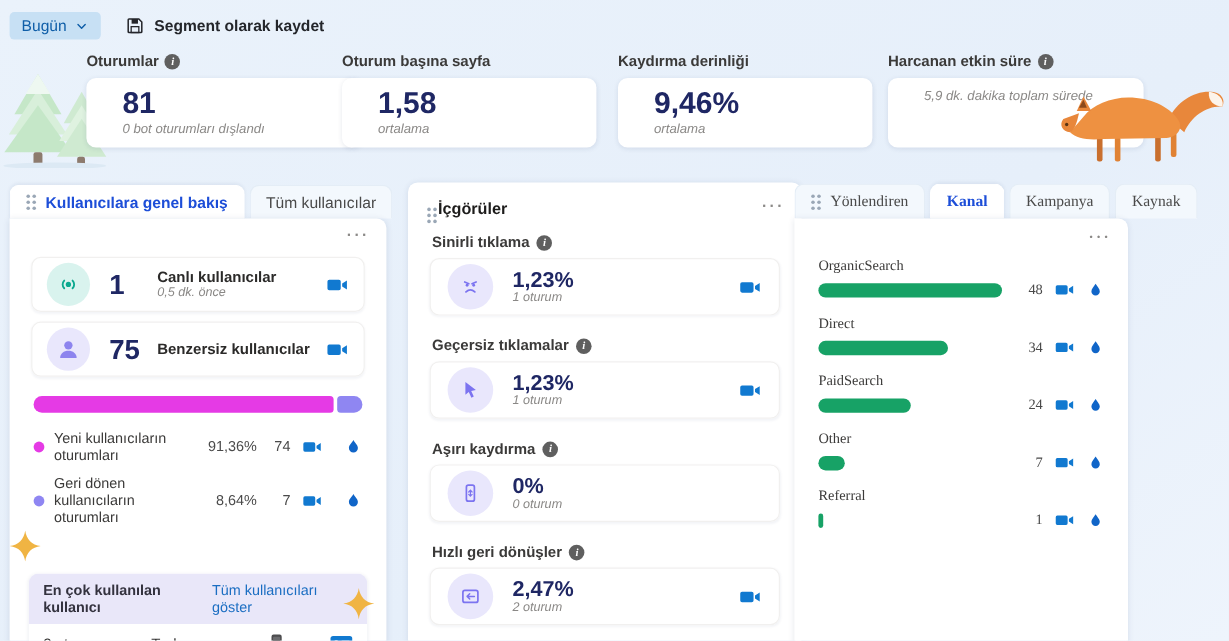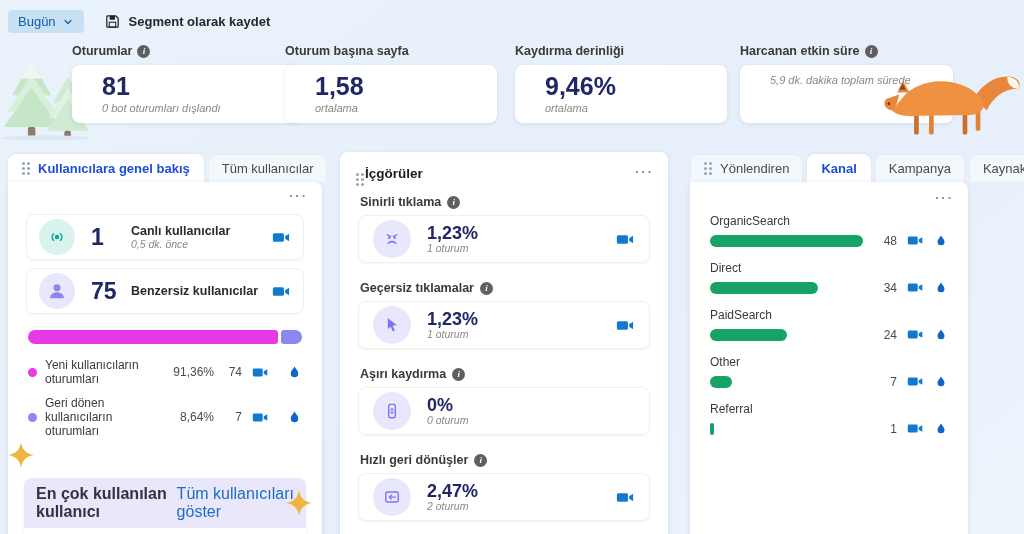--- a/index.html
+++ b/index.html
@@ -46,21 +46,21 @@
   .seg1 { border-radius:7px 3px 3px 7px; }
   .seg2 { flex:1; border-radius:3px 7px 7px 3px; }
 
   .legend-row { display:flex; align-items:center; gap:8px; font-size:12px; color:#3b3a39; margin:10px 6px; }
   .dot { width:9px; height:9px; border-radius:50%; flex:none; }
   .legend-label { flex:1; }
   .legend-pct { width:46px; text-align:right; color:#4a4a4a; }
   .legend-count { width:20px; text-align:right; color:#4a4a4a; margin-right:2px; }
 
   .topuser { border-radius:8px; overflow:hidden; margin:40px 2px 0 2px; box-shadow:0 1px 3px rgba(20,40,90,.08); position:relative; }
-  .topuser-head { background:#e9e7f9; display:flex; justify-content:space-between; align-items:center; padding:7px 12px; font-size:16px; }
+  .topuser-head { background:#e9e7f9; display:flex; justify-content:space-between; align-items:center; padding:7px 12px; font-size:12px; }
   .topuser-title { font-weight:bold; color:#33323e; }
   .topuser-link { color:#1b6ec2; cursor:pointer; }
   .topuser-row { background:#fff; display:flex; align-items:center; padding:8px 12px; font-size:12.5px; color:#323130; }
   .tu-sess { width:90px; } .tu-country { width:90px; }
   .tu-icons { flex:1; display:flex; justify-content:space-between; align-items:center; padding-left:8px; }
 
   .sparkle { position:absolute; width:26px; height:26px; z-index:5; }
 
   
   .ins-header { display:flex; align-items:center; padding:4px 2px 2px 2px; font-size:13.5px; font-weight:bold; color:#1d1c1b; }
@@ -380,21 +380,21 @@
         </div>
         <span class="icon-btn">
           <svg width="19" height="19" viewBox="0 0 24 24">
               <path d="M3 6.5 h10.2 a1.9 1.9 0 0 1 1.9 1.9 v7.2 a1.9 1.9 0 0 1 -1.9 1.9 H3 a1.9 1.9 0 0 1 -1.9 -1.9 V8.4 A1.9 1.9 0 0 1 3 6.5 Z M16.6 10.4 L21.6 7.3 V16.7 L16.6 13.6 Z" fill="#1179d0"></path>
             </svg>
         </span>
       </div>
     </div>
   </div>
 
-  <div class="panel" style="left:690px;width:278px;">
+  <div class="panel" style="left:662px;width:278px;font-family:Liberation Serif, serif;">
     <div class="tabrow">
       <div class="tab">
         <span class="handle"></span>
         <span>Yönlendiren</span>
       </div>
       <div class="tab active">
         <span>Kanal</span>
       </div>
       <div class="tab">
         <span>Kampanya</span>

